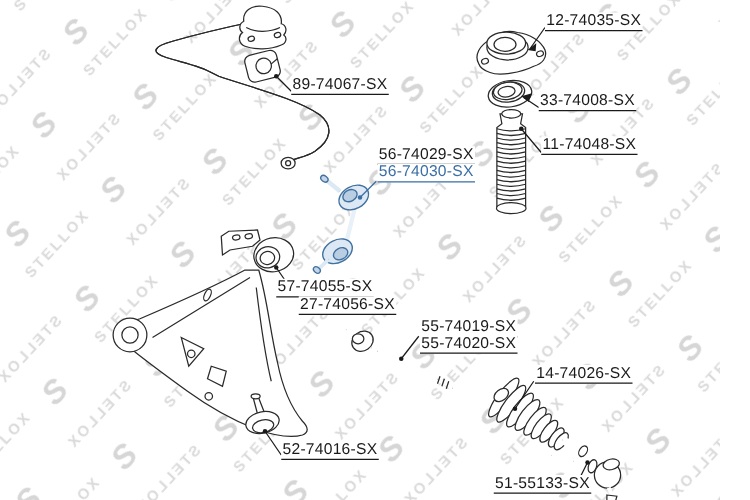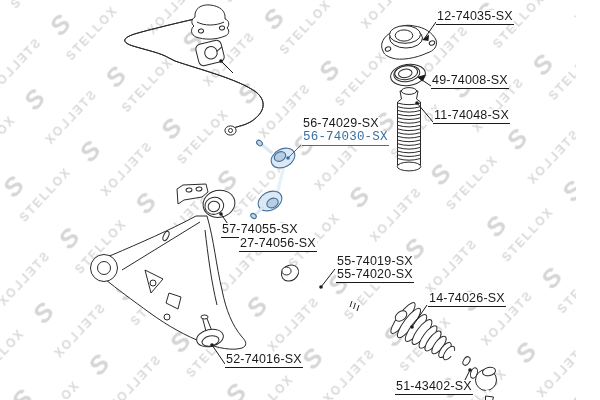--- a/index.html
+++ b/index.html
@@ -6,21 +6,21 @@
   .stage{
     position:relative;width:576px;height:400px;overflow:hidden;background:#f9a8d4;
     font-family:"Liberation Sans","DejaVu Sans",sans-serif;
   }
   .stage svg{position:absolute;left:0;top:0;}
   .part-label{
     position:absolute;font-size:12.5px;line-height:13px;color:#1a1a1a;
     padding:0 1px 1px 1px;border-bottom:1.4px solid #1a1a1a;background:#fff;
     white-space:nowrap;letter-spacing:.2px;cursor:pointer;
   }
-  .part-label.blue{color:#3a6ea5;border-bottom-color:#3a6ea5;font-family:Liberation Mono, monospace;}
+  .part-label.blue{color:#3a6ea5;border-bottom-color:#3a6ea5;}
   .wm-text{font-weight:bold;letter-spacing:2px;fill:#dadada;font-size:12px;
     font-family:"Liberation Sans","DejaVu Sans",sans-serif;}
   .wm-s{font-weight:bold;font-style:italic;fill:#d6d6d6;font-size:26px;
     font-family:"Liberation Sans","DejaVu Sans",sans-serif;}
   .ln{stroke:#2a2a2a;stroke-width:1;fill:#fff;}
   .lnf{stroke:#2a2a2a;stroke-width:1;fill:none;}
   .leader{stroke:#1a1a1a;stroke-width:1;fill:none;}
   .leader-blue{stroke:#3a6ea5;stroke-width:1;fill:none;}
   .bl{stroke:#41719f;stroke-width:1.1;}
 </style>
@@ -194,25 +194,26 @@
     <path class="leader" d="M427 305 L412 327"></path>
         <circle cx="412" cy="327" r="1.8" fill="#1a1a1a"></circle>
     <path class="leader" d="M225 364 L212 345"></path>
         <circle cx="212" cy="345" r="1.8" fill="#1a1a1a"></circle>
     <path class="leader" d="M459 392 L470 370"></path>
         <circle cx="470" cy="370" r="1.8" fill="#1a1a1a"></circle>
   </g>
 </svg>
 
 <div class="part-label" style="left:436px;top:10px">12-74035-SX</div>
-<div class="part-label" style="left:431px;top:74px">49-74008-SX</div>
+<div class="part-label" style="left:431px;top:74px">33-74008-SX</div>
 <div class="part-label" style="left:433px;top:109px">11-74048-SX</div>
+<div class="part-label" style="left:233px;top:61px">89-74067-SX</div>
 <div class="part-label" style="left:302px;top:117px">56-74029-SX</div>
 <div class="part-label blue" style="left:302px;top:131px">56-74030-SX</div>
 <div class="part-label" style="left:221px;top:223px">57-74055-SX</div>
 <div class="part-label" style="left:239px;top:237px">27-74056-SX</div>
 <div class="part-label" style="left:336px;top:255px">55-74019-SX</div>
 <div class="part-label" style="left:336px;top:268px">55-74020-SX</div>
 <div class="part-label" style="left:428px;top:292px">14-74026-SX</div>
 <div class="part-label" style="left:225px;top:353px">52-74016-SX</div>
-<div class="part-label" style="left:395px;top:380px">51-43402-SX</div>
+<div class="part-label" style="left:395px;top:380px">51-55133-SX</div>
 
 </div>
 
 </body></html>

